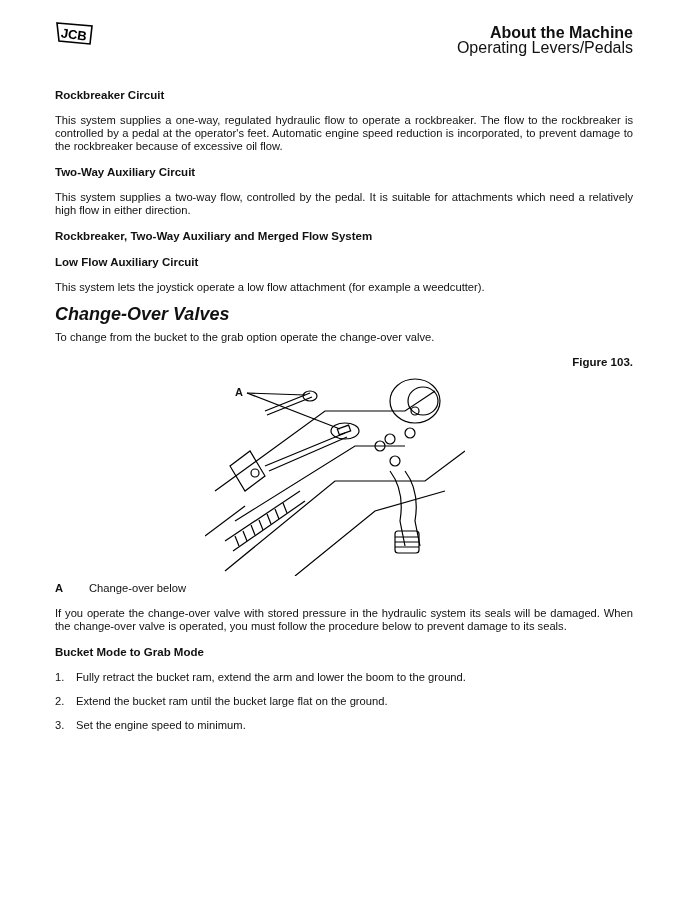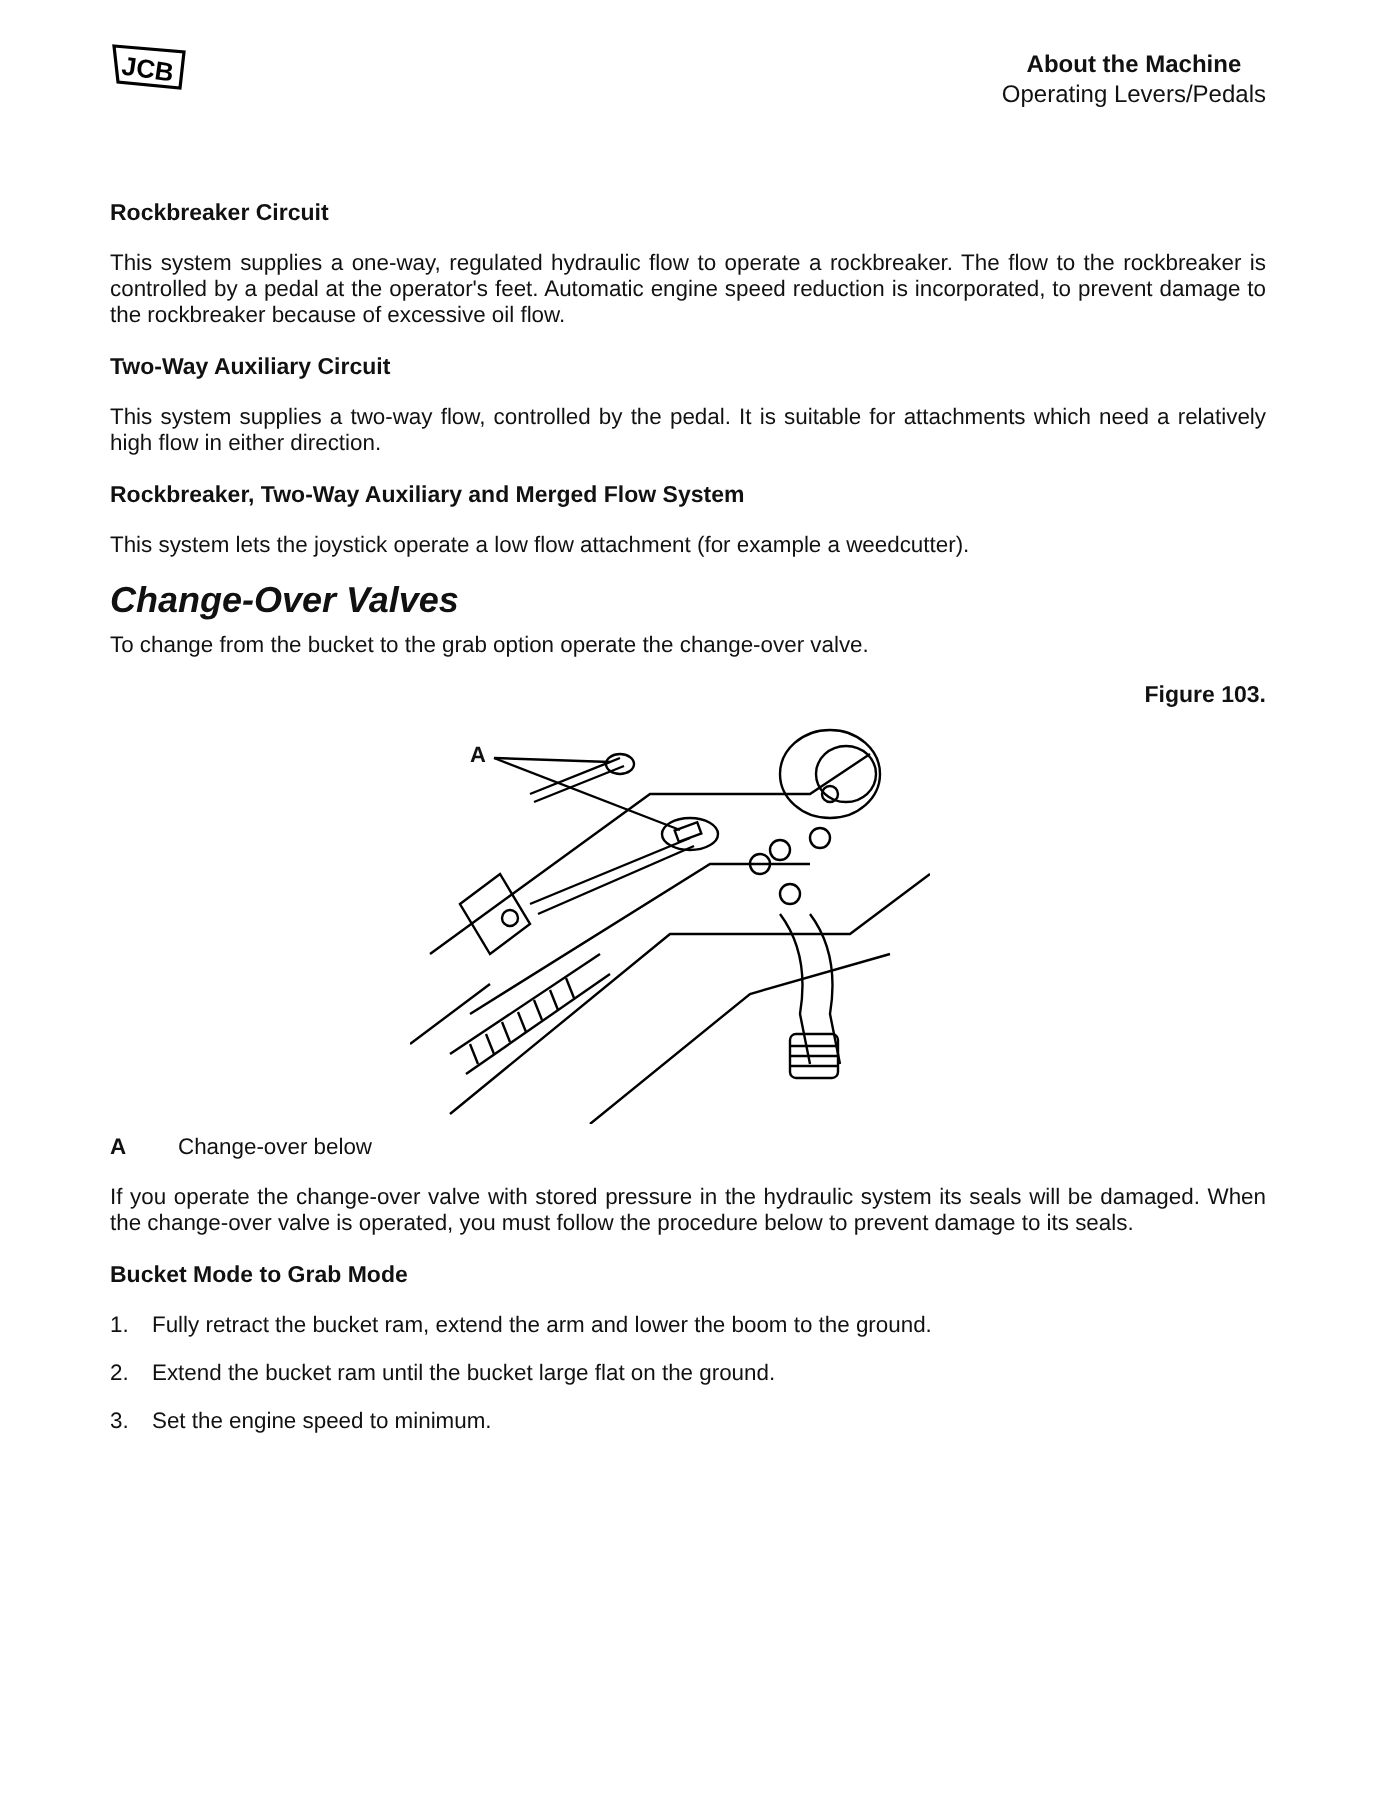--- a/index.html
+++ b/index.html
@@ -1,23 +1,23 @@
 <!DOCTYPE html>
 <html><head>
 <meta charset="utf-8">
 <style>
   html, body { margin: 0; padding: 0; background: #ffffff; }
   body {
     width: 688px; height: 909px; position: relative; overflow: hidden;
     font-family: "Liberation Sans", sans-serif; color: #111;
   }
   .logo { position: absolute; left: 54px; top: 20px; width: 42px; height: 26px; }
-  .hdr { position: absolute; right: 55px; top: 25px; text-align: center; font-size: 12px; line-height: 15px; }
+  .hdr { position: absolute; right: 55px; top: 25px; text-align: right; font-size: 16px; line-height: 15px; }
   .hdr .t1 { font-weight: bold; }
-  .content { position: absolute; left: 55px; top: 100px; width: 578px; font-size: 11.2px; line-height: 13px; }
+  .content { position: absolute; left: 55px; top: 88px; width: 578px; font-size: 11.2px; line-height: 13px; }
   h3 { font-size: 11.5px; font-weight: bold; margin: 0 0 12px 0; line-height: 14px; }
   h2 { font-size: 18px; font-weight: bold; margin: 0 0 9px 0; line-height: 16px; font-style: italic; }
   p { margin: 0 0 12px 0; text-align: justify; }
   .fig-title { text-align: right; font-weight: bold; font-size: 11.5px; margin: 0 0 2px 0; }
   .figure { width: 578px; height: 205px; position: relative; }
   .figure svg { position: absolute; left: 150px; top: 0; }
   .legend { display: flex; margin: 6px 0 12px 0; }
   .legend .key { font-weight: bold; width: 34px; }
   ol { margin: 0; padding: 0; list-style: none; }
   ol li { display: flex; margin-bottom: 11px; }
@@ -44,20 +44,21 @@
     <p>This system supplies a one-way, regulated hydraulic flow to operate a rockbreaker. The flow to the rockbreaker is controlled by a pedal at the operator's feet. Automatic engine speed reduction is incorporated, to prevent damage to the rockbreaker because of excessive oil flow.</p>
   </div>
   <div>
     <h3>Two-Way Auxiliary Circuit</h3>
     <p>This system supplies a two-way flow, controlled by the pedal. It is suitable for attachments which need a relatively high flow in either direction.</p>
   </div>
   <div>
     <h3>Rockbreaker, Two-Way Auxiliary and Merged Flow System</h3>
   </div>
   <div>
+    <h3>Low Flow Auxiliary Circuit</h3>
     <p>This system lets the joystick operate a low flow attachment (for example a weedcutter).</p>
   </div>
 
   <h2>Change-Over Valves</h2>
   <p>To change from the bucket to the grab option operate the change-over valve.</p>
 
   <div class="fig-title">Figure 103.</div>
   <div class="figure">
     <svg width="260" height="205" viewBox="0 0 260 205" fill="none" stroke="#000" stroke-width="1.2">
 

